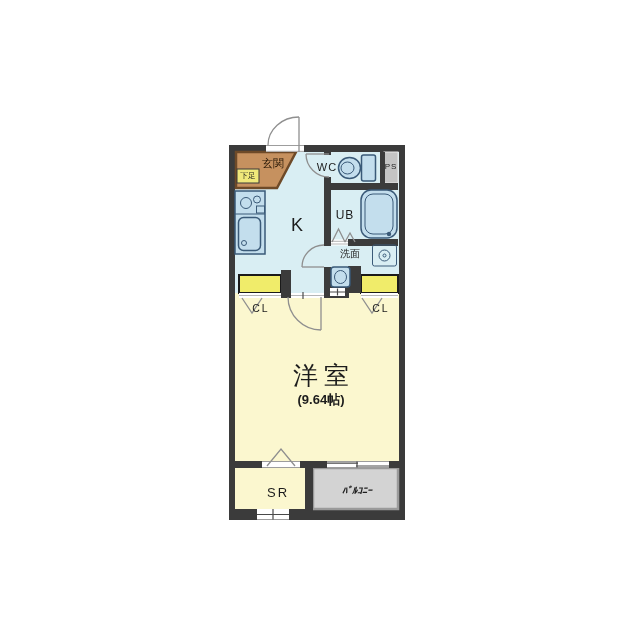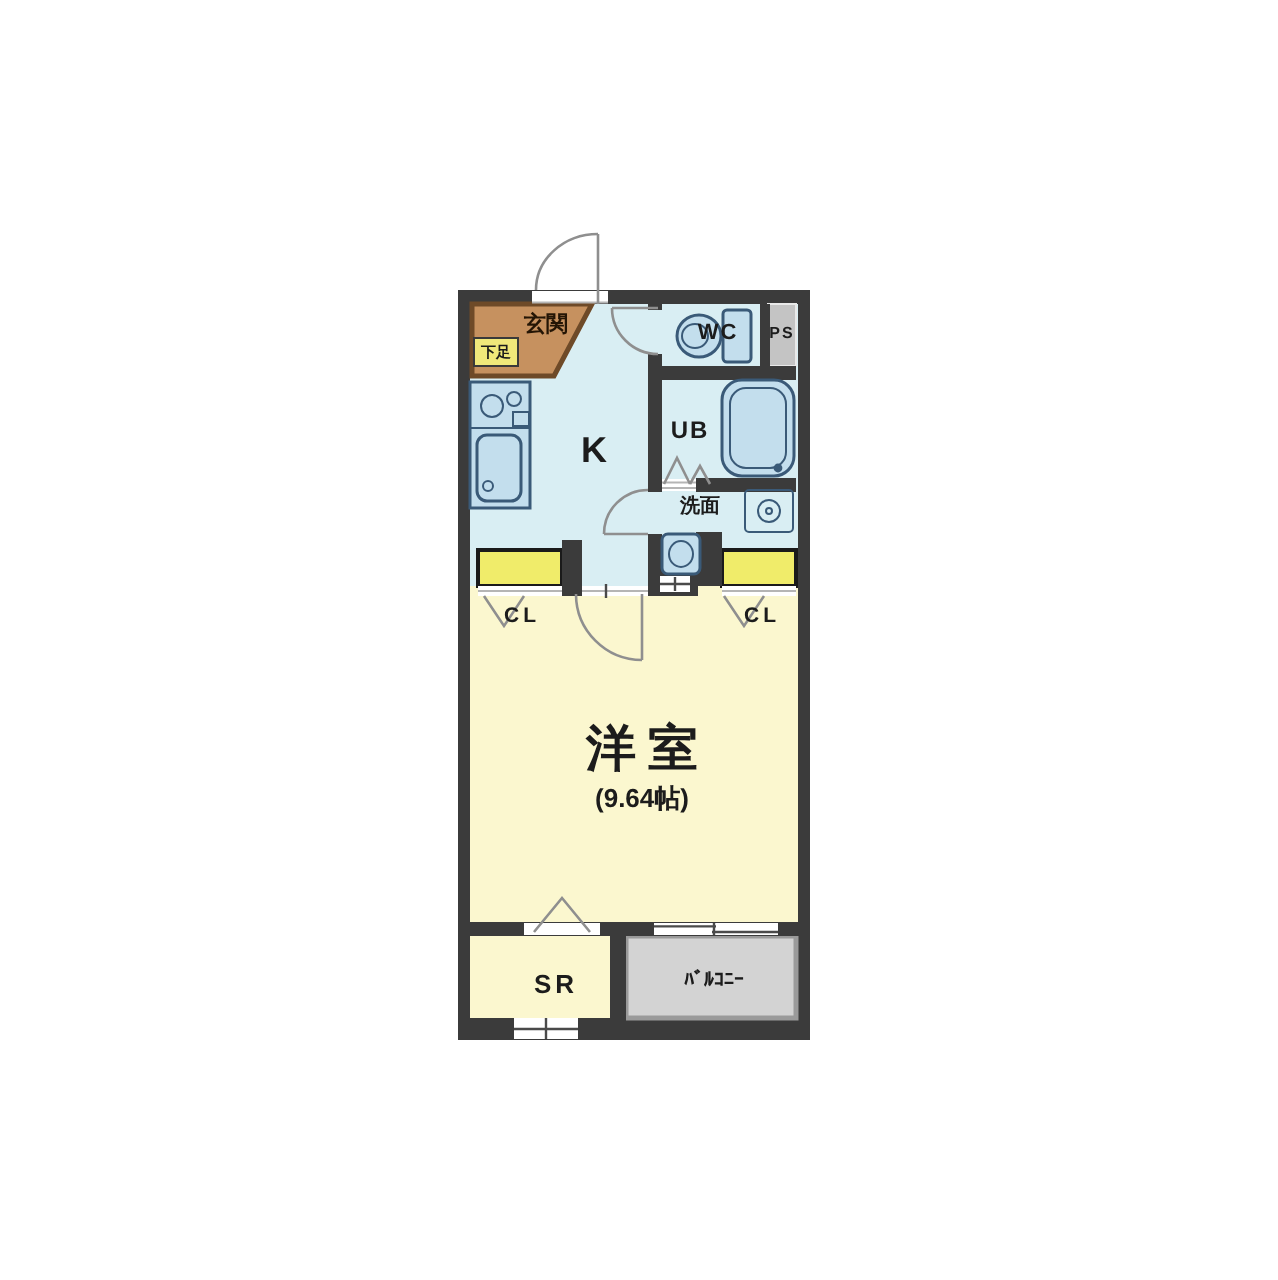--- a/index.html
+++ b/index.html
@@ -13,21 +13,21 @@
   .genkan{fill:var(--genkan);stroke:var(--genkan-border);stroke-width:2.5;}
   .ps{fill:var(--pipe-space);stroke:#e9e9e9;stroke-width:1;}
   .balcony{fill:var(--balcony);stroke:var(--balcony-border);stroke-width:2.5;}
   .gap{fill:#ffffff;}
   .fx{fill:var(--fixture-fill);stroke:var(--fixture-stroke);stroke-width:1.5;}
   .fxthin{fill:none;stroke:var(--fixture-stroke);stroke-width:1;}
   .fxdark{fill:var(--fixture-stroke);stroke:none;}
   .door{fill:none;stroke:var(--door-line);stroke-width:1.3;}
   .track{fill:none;stroke:#b5b5b5;stroke-width:1;}
   .tick{fill:none;stroke:#4a4a4a;stroke-width:1.2;}
-  .lbl{position:absolute;transform:translate(-50%,-50%);font-weight:bold;color:#1c1c1c;
+  .lbl{position:absolute;transform:translate(-50%,-50%);font-weight:normal;color:#1c1c1c;
        white-space:nowrap;font-family:"Liberation Sans","DejaVu Sans",sans-serif;line-height:1;}
   .lbl-genkan{font-size:11px;color:#241505;}
   .lbl-shoe{font-size:7.5px;}
   .lbl-wc{font-size:11px;letter-spacing:1px;}
   .lbl-ps{font-size:8px;letter-spacing:1px;}
   .lbl-k{font-size:18px;}
   .lbl-ub{font-size:12px;letter-spacing:1px;}
   .lbl-senmen{font-size:10px;}
   .lbl-cl{font-size:10.5px;letter-spacing:2px;margin-top:24px;}
   .lbl-room{font-size:25px;letter-spacing:6px;}
@@ -153,24 +153,24 @@
         <path class="door" d="M362,298 L372,313 L382,298"></path>
       </g>
       <g>
         <path class="door" d="M267,466 L281,449 L295,466"></path>
       </g>
     </g>
   </svg>
 
   <div class="lbl lbl-genkan" style="left:273px;top:163px;">玄関</div>
   <div class="lbl lbl-shoe" style="left:248px;top:176px;text-align:right;">下足</div>
-  <div class="lbl lbl-wc" style="left:359px;top:167px;">WC</div>
+  <div class="lbl lbl-wc" style="left:327px;top:167px;">WC</div>
   <div class="lbl lbl-ps" style="left:391px;top:167px;">PS</div>
   <div class="lbl lbl-k" style="left:297px;top:225px;">K</div>
   <div class="lbl lbl-ub" style="left:345px;top:215px;">UB</div>
   <div class="lbl lbl-senmen" style="left:350px;top:254px;">洗面</div>
   <div class="lbl lbl-cl" style="left:261px;top:284px;">CL</div>
   <div class="lbl lbl-cl" style="left:381px;top:284px;">CL</div>
   <div class="lbl lbl-room" style="left:324px;top:375px;">洋室</div>
   <div class="lbl lbl-size" style="left:321px;top:399px;">(9.64帖)</div>
   <div class="lbl lbl-sr" style="left:278px;top:492px;">SR</div>
-  <div class="lbl lbl-balcony" style="left:357px;top:491px;">ﾊﾞﾙｺﾆｰ</div>
+  <div class="lbl lbl-balcony" style="left:357px;top:491px;font-style:italic;">ﾊﾞﾙｺﾆｰ</div>
 </div>
 
 </body></html>

